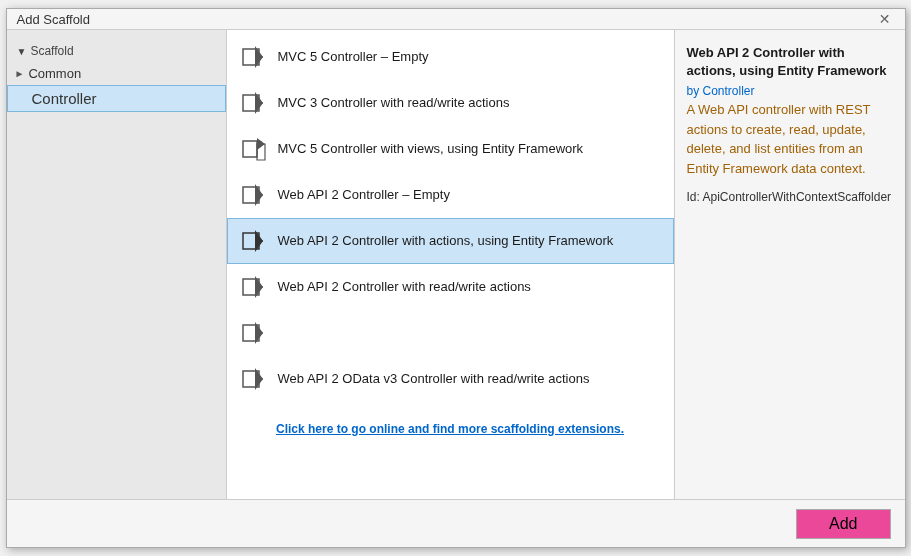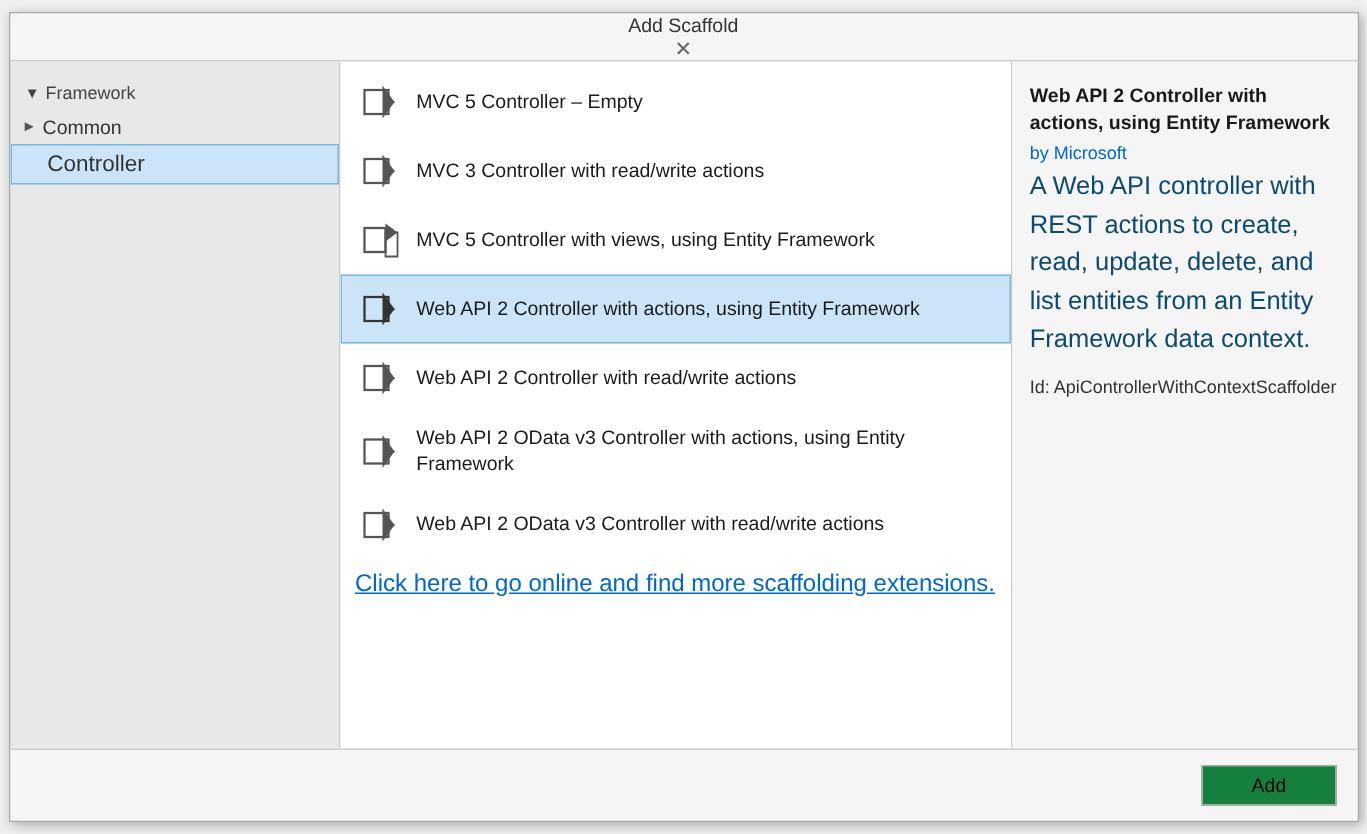--- a/index.html
+++ b/index.html
@@ -21,26 +21,25 @@
       background: #f5f5f5;
       border: 1px solid #aaa;
       display: flex;
       flex-direction: column;
       box-shadow: 2px 2px 8px rgba(0,0,0,0.3);
     }
 
     .title-bar {
       background: #f5f5f5;
       border-bottom: 1px solid #ccc;
-      height: 32px;
+      height: 21px;
       display: flex;
       align-items: center;
       justify-content: space-between;
       padding: 0 10px;
-      flex-direction: column;
     }
 
     .title-bar-text {
       font-size: 13px;
       color: #333;
       font-weight: normal;
     }
 
     .title-bar-close {
       width: 20px;
@@ -151,60 +150,61 @@
       color: #0066cc;
       margin-bottom: 2px;
     }
 
     .detail-version {
       margin-bottom: 10px;
       color: #333;
     }
 
     .detail-description {
-      color: #0c4a6e;
+      color: #a16207;
       line-height: 1.5;
       margin-bottom: 12px;
-      font-size: 17px;
+      font-size: 13px;
     }
 
     .detail-id {
       color: #333;
       font-size: 12px;
     }
 
     .footer {
       height: 48px;
       background: #f5f5f5;
       border-top: 1px solid #ccc;
       display: flex;
       align-items: center;
       justify-content: flex-end;
       padding: 0 14px;
       gap: 8px;
     }
 
     .footer-btn {
       padding: 5px 32px;
-      font-size: 13px;
+      font-size: 16px;
       border: 1px solid #aaa;
-      background: #15803d;
+      background: #ec4899;
       cursor: pointer;
       min-width: 70px;
     }
 
     .online-link {
       display: block;
       text-align: center;
-      margin-top: 0;
+      margin-top: 12px;
       padding: 8px;
       color: #0066cc;
       text-decoration: underline;
       cursor: pointer;
-      font-size: 16px;
+      font-size: 12px;
+      font-weight: bold;
     }
 
     .installed-label {
       padding: 6px 10px 4px 10px;
       font-size: 12px;
       color: #444;
       font-weight: normal;
       display: flex;
       align-items: center;
       gap: 4px;
@@ -218,21 +218,21 @@
   <div class="title-bar">
     <span class="title-bar-text">Add Scaffold</span>
     <span class="title-bar-close">✕</span>
   </div>
 
   <div class="dialog-body">
 
     <div class="sidebar">
       <div class="installed-label">
         <span style="font-size:10px;">▼</span>
-        <span>Framework</span>
+        <span>Scaffold</span>
       </div>
       <div class="sidebar-section-header">
         <span class="arrow">►</span>
         <span>Common</span>
       </div>
       <div class="sidebar-item selected">
         <span>Controller</span>
       </div>
     </div>
 
@@ -265,20 +265,30 @@
           <svg width="26" height="26" viewBox="0 0 26 26">
             <rect x="2" y="5" width="14" height="16" fill="none" stroke="#555" stroke-width="1.5"></rect>
             <polygon points="16,8 16,24 24,24 24,8" fill="none" stroke="#555" stroke-width="1.2"></polygon>
             <line x1="20" y1="5" x2="20" y2="8" stroke="#555" stroke-width="1.5"></line>
             <polygon points="16,2 24,8 16,14" fill="#555"></polygon>
           </svg>
         </div>
         <span class="list-item-label">MVC 5 Controller with views, using Entity Framework</span>
       </div>
 
+      <div class="list-item">
+        <div class="list-item-icon">
+          <svg width="26" height="26" viewBox="0 0 26 26">
+            <rect x="2" y="5" width="16" height="16" fill="none" stroke="#555" stroke-width="1.5"></rect>
+            <polygon points="14,2 22,13 14,24" fill="#555"></polygon>
+            <line x1="18" y1="13" x2="22" y2="13" stroke="#555" stroke-width="1.5"></line>
+          </svg>
+        </div>
+        <span class="list-item-label">Web API 2 Controller – Empty</span>
+      </div>
 
       <div class="list-item selected">
         <div class="list-item-icon">
           <svg width="26" height="26" viewBox="0 0 26 26">
             <rect x="2" y="5" width="16" height="16" fill="none" stroke="#333" stroke-width="1.5"></rect>
             <polygon points="14,2 22,13 14,24" fill="#333"></polygon>
             <line x1="18" y1="13" x2="22" y2="13" stroke="#333" stroke-width="1.5"></line>
           </svg>
         </div>
         <span class="list-item-label">Web API 2 Controller with actions, using Entity Framework</span>
@@ -296,40 +306,39 @@
       </div>
 
       <div class="list-item">
         <div class="list-item-icon">
           <svg width="26" height="26" viewBox="0 0 26 26">
             <rect x="2" y="5" width="16" height="16" fill="none" stroke="#555" stroke-width="1.5"></rect>
             <polygon points="14,2 22,13 14,24" fill="#555"></polygon>
             <line x1="18" y1="13" x2="22" y2="13" stroke="#555" stroke-width="1.5"></line>
           </svg>
         </div>
-        <span class="list-item-label">Web API 2 OData v3 Controller with actions, using Entity Framework</span>
       </div>
 
       <div class="list-item">
         <div class="list-item-icon">
           <svg width="26" height="26" viewBox="0 0 26 26">
             <rect x="2" y="5" width="16" height="16" fill="none" stroke="#555" stroke-width="1.5"></rect>
             <polygon points="14,2 22,13 14,24" fill="#555"></polygon>
             <line x1="18" y1="13" x2="22" y2="13" stroke="#555" stroke-width="1.5"></line>
           </svg>
         </div>
         <span class="list-item-label">Web API 2 OData v3 Controller with read/write actions</span>
       </div>
 
       <a class="online-link">Click here to go online and find more scaffolding extensions.</a>
     </div>
 
     <div class="detail-panel">
       <div class="detail-title">Web API 2 Controller with actions, using Entity Framework</div>
-      <div class="detail-author">by Microsoft</div>
+      <div class="detail-author">by Controller</div>
       <div class="detail-description">A Web API controller with REST actions to create, read, update, delete, and list entities from an Entity Framework data context.</div>
       <div class="detail-id">Id: ApiControllerWithContextScaffolder</div>
     </div>
 
   </div>
 
   <div class="footer">
     <button class="footer-btn">Add</button>
   </div>
 </div>

